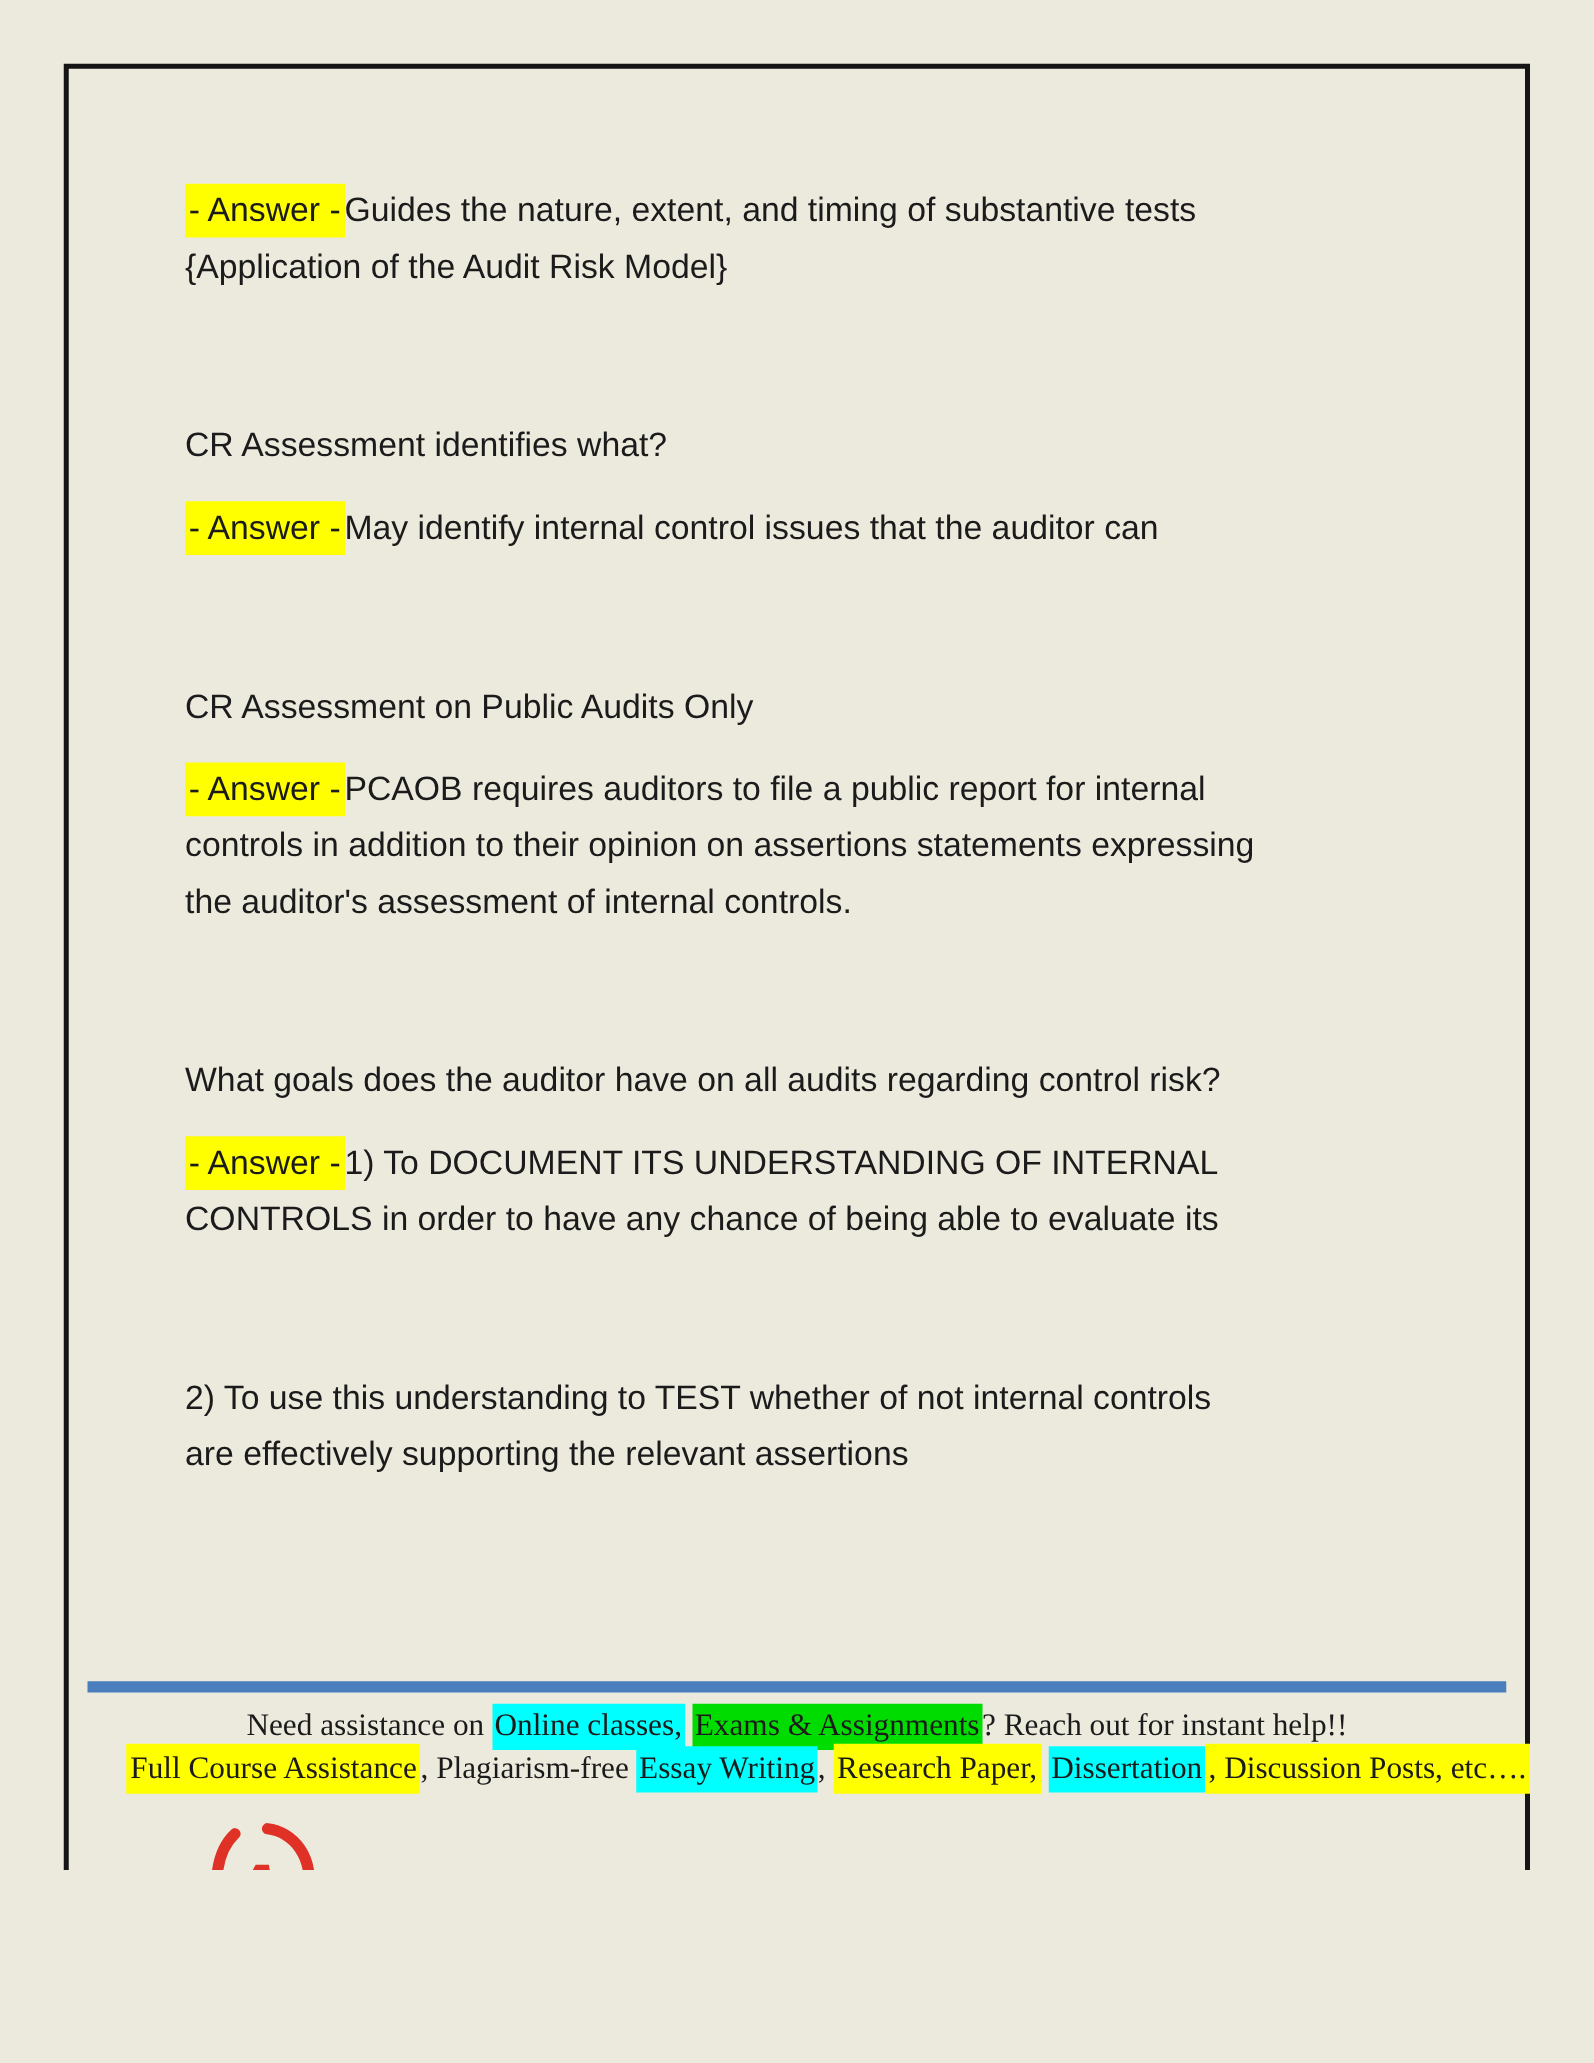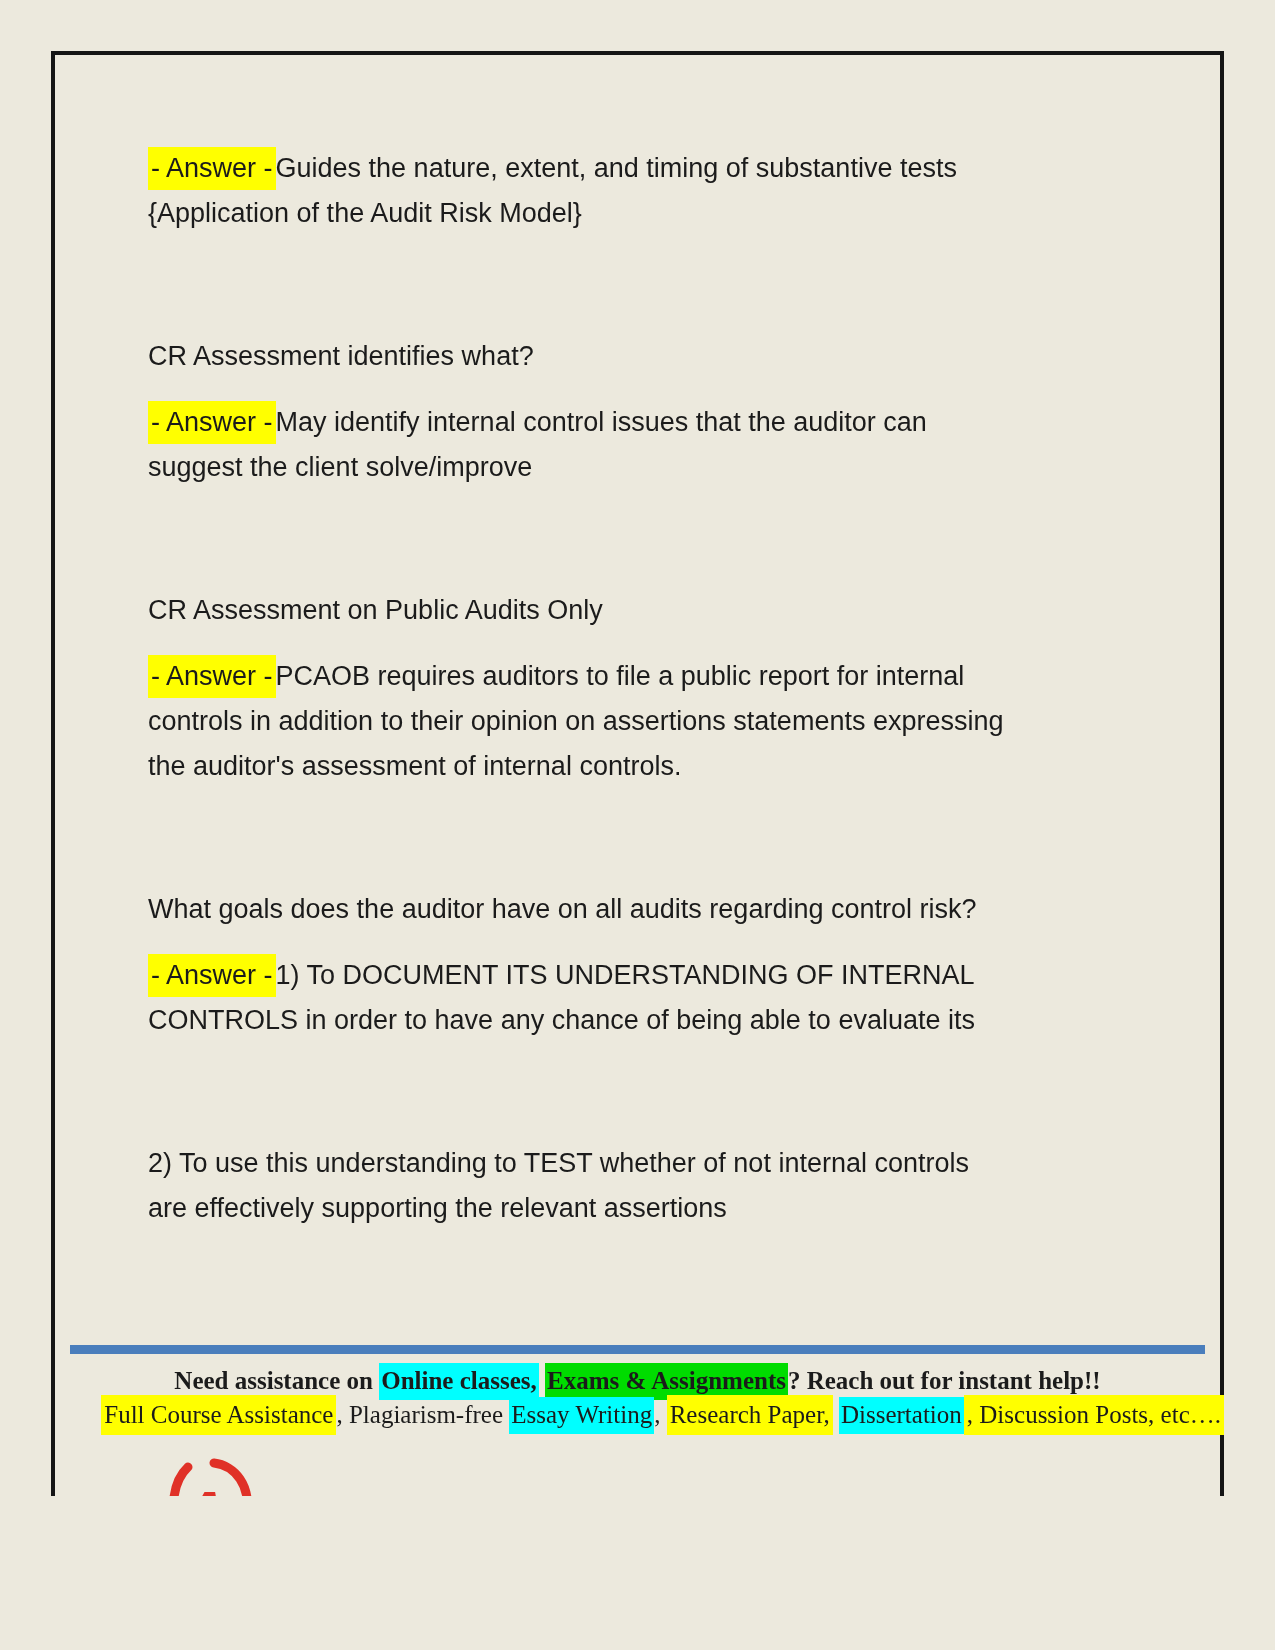--- a/index.html
+++ b/index.html
@@ -24,21 +24,21 @@
   .line{white-space:nowrap;}
   .hl-yellow{background:var(--yellow);padding:6px 3px 7px 3px;}
   .hl-cyan{background:var(--cyan);padding:4px 2px 6px 2px;}
   .hl-green{background:var(--green);padding:4px 2px 6px 2px;}
   
   .divider{position:absolute;left:70px;width:1135px;height:9px;background:var(--blue);}
   .divider.top{top:1345px;}
   .divider.bottom{top:1569px;border-bottom:4px solid var(--blue_light);}
   .footer-line{position:absolute;left:51px;width:1173px;text-align:center;
                font-family:"Liberation Serif", serif;font-size:25px;white-space:nowrap;}
-  .footer-line.l1{top:1367px;font-weight:bold;}
+  .footer-line.l1{top:1367px;}
   .footer-line.l2{top:1401px;text-align:right;}
   .footer-line.l3{top:1468px;}
   .email-row{position:absolute;left:51px;width:1173px;top:1502px;text-align:left;
              font-family:"Liberation Serif", serif;font-size:25px;white-space:nowrap;}
   .email-addr{font-family:"Liberation Sans", sans-serif;font-weight:bold;font-size:28px;
               background:var(--yellow);padding:6px 8px 8px 8px;}
   .logo{position:absolute;left:168px;top:1450px;width:84px;height:112px;}
 </style>
 </head>
 <body>
@@ -49,21 +49,20 @@
   <div class="doc-body">
       <div class="block answer">
         <div class="line"><span class="hl-yellow">- Answer -</span><span>Guides the nature, extent, and timing of substantive tests</span></div>
         <div class="line"><span>{Application of the Audit Risk Model}</span></div>
       </div>
       <div class="block question">
         <div class="line"><span>CR Assessment identifies what?</span></div>
       </div>
       <div class="block answer">
         <div class="line"><span class="hl-yellow">- Answer -</span><span>May identify internal control issues that the auditor can</span></div>
-        <div class="line"><span>suggest the client solve/improve</span></div>
       </div>
       <div class="block question">
         <div class="line"><span>CR Assessment on Public Audits Only</span></div>
       </div>
       <div class="block answer">
         <div class="line"><span class="hl-yellow">- Answer -</span><span>PCAOB requires auditors to file a public report for internal</span></div>
         <div class="line"><span>controls in addition to their opinion on assertions statements expressing</span></div>
         <div class="line"><span>the auditor's assessment of internal controls.</span></div>
       </div>
       <div class="block question">

